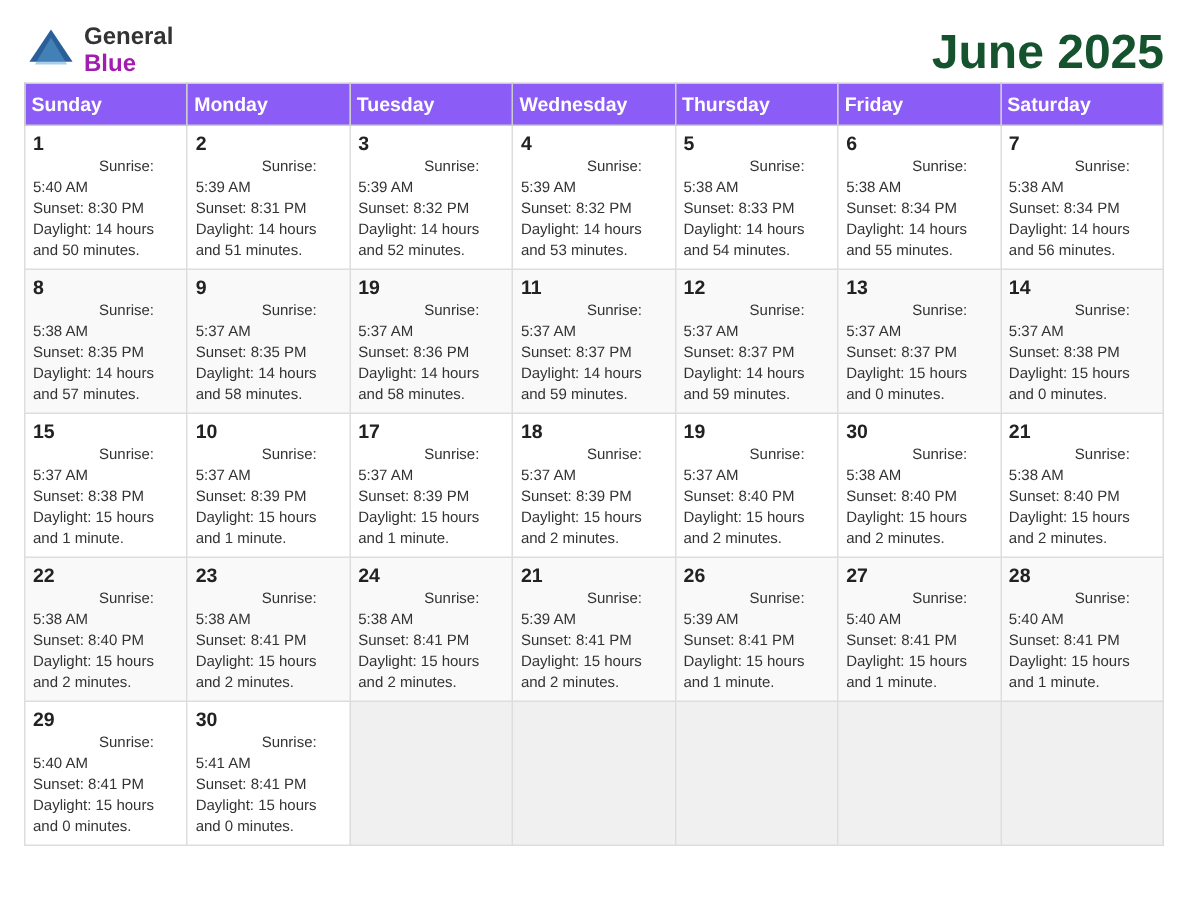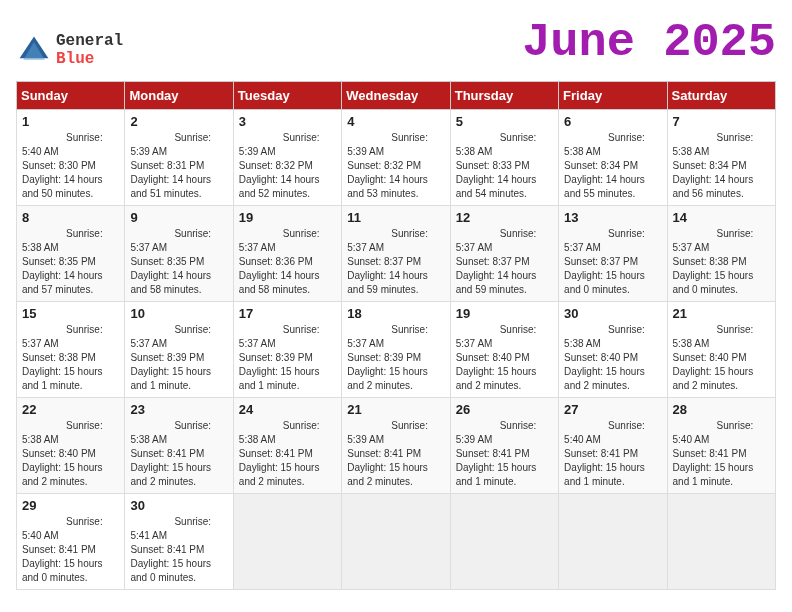--- a/index.html
+++ b/index.html
@@ -6,67 +6,66 @@
     body {
       font-family: Arial, sans-serif;
       background: #fff;
       width: 792px;
       min-height: 612px;
       padding: 16px;
     }
     .header-area {
       display: flex;
       justify-content: space-between;
-      align-items: flex-end;
-      margin-bottom: 12px;
-      font-family: Liberation Mono, monospace;
+      align-items: flex-start;
+      margin-bottom: 2px;
     }
     .logo {
       display: flex;
       align-items: center;
       gap: 4px;
     }
     .logo-text {
       display: flex;
       flex-direction: column;
       line-height: 1.1;
     }
     .logo-general {
       font-size: 16px;
       font-weight: bold;
       color: #333;
     }
     .logo-blue {
       font-size: 16px;
       font-weight: bold;
-      color: #ef4444;
+      color: #a21caf;
     }
     .logo-icon {
       width: 36px;
       height: 36px;
     }
     .title-area {
       text-align: right;
     }
     .month-title {
-      font-size: 47px;
+      font-size: 32px;
       font-weight: bold;
-      color: #a21caf;
+      color: #14532d;
     }
     .location-title {
       font-size: 15px;
       color: #555;
     }
     table {
       width: 100%;
       border-collapse: collapse;
       border: 1px solid #ccc;
     }
     thead tr th {
-      background-color: #b91c1c;
+      background-color: #8b5cf6;
       color: #fff;
       font-size: 13px;
       font-weight: bold;
       padding: 6px 4px;
       text-align: left;
       border: 1px solid #ccc;
     }
     tbody tr td {
       vertical-align: top;
       padding: 4px 5px;

